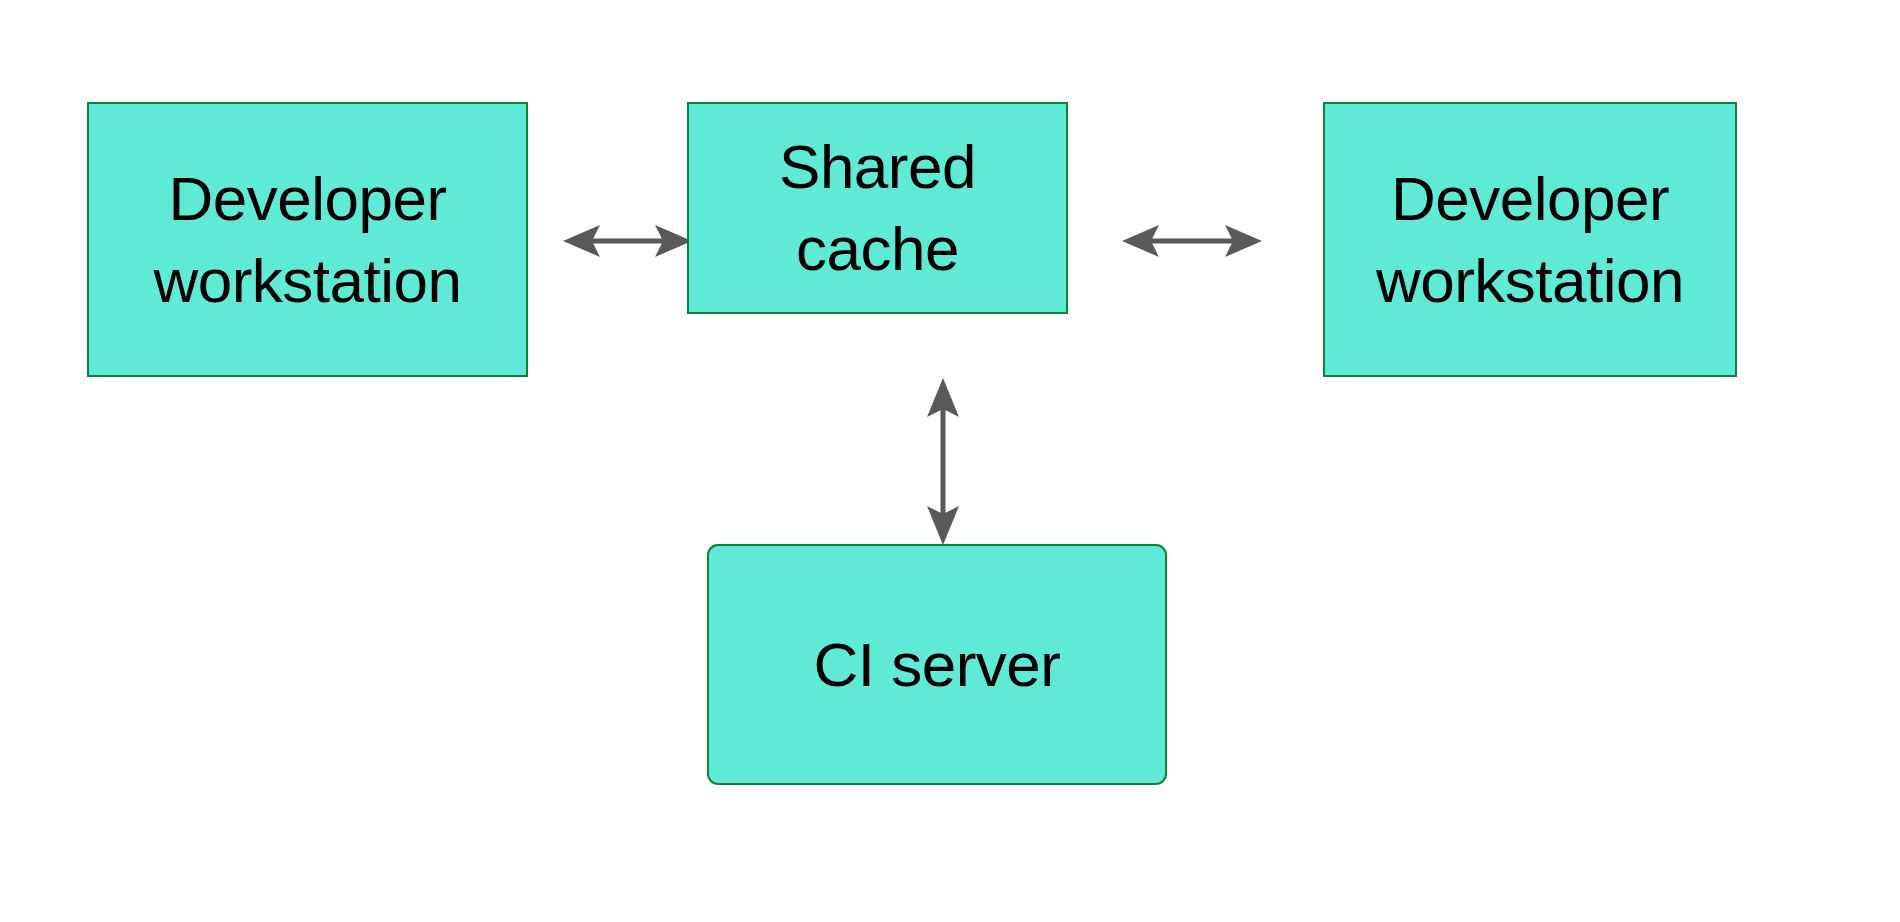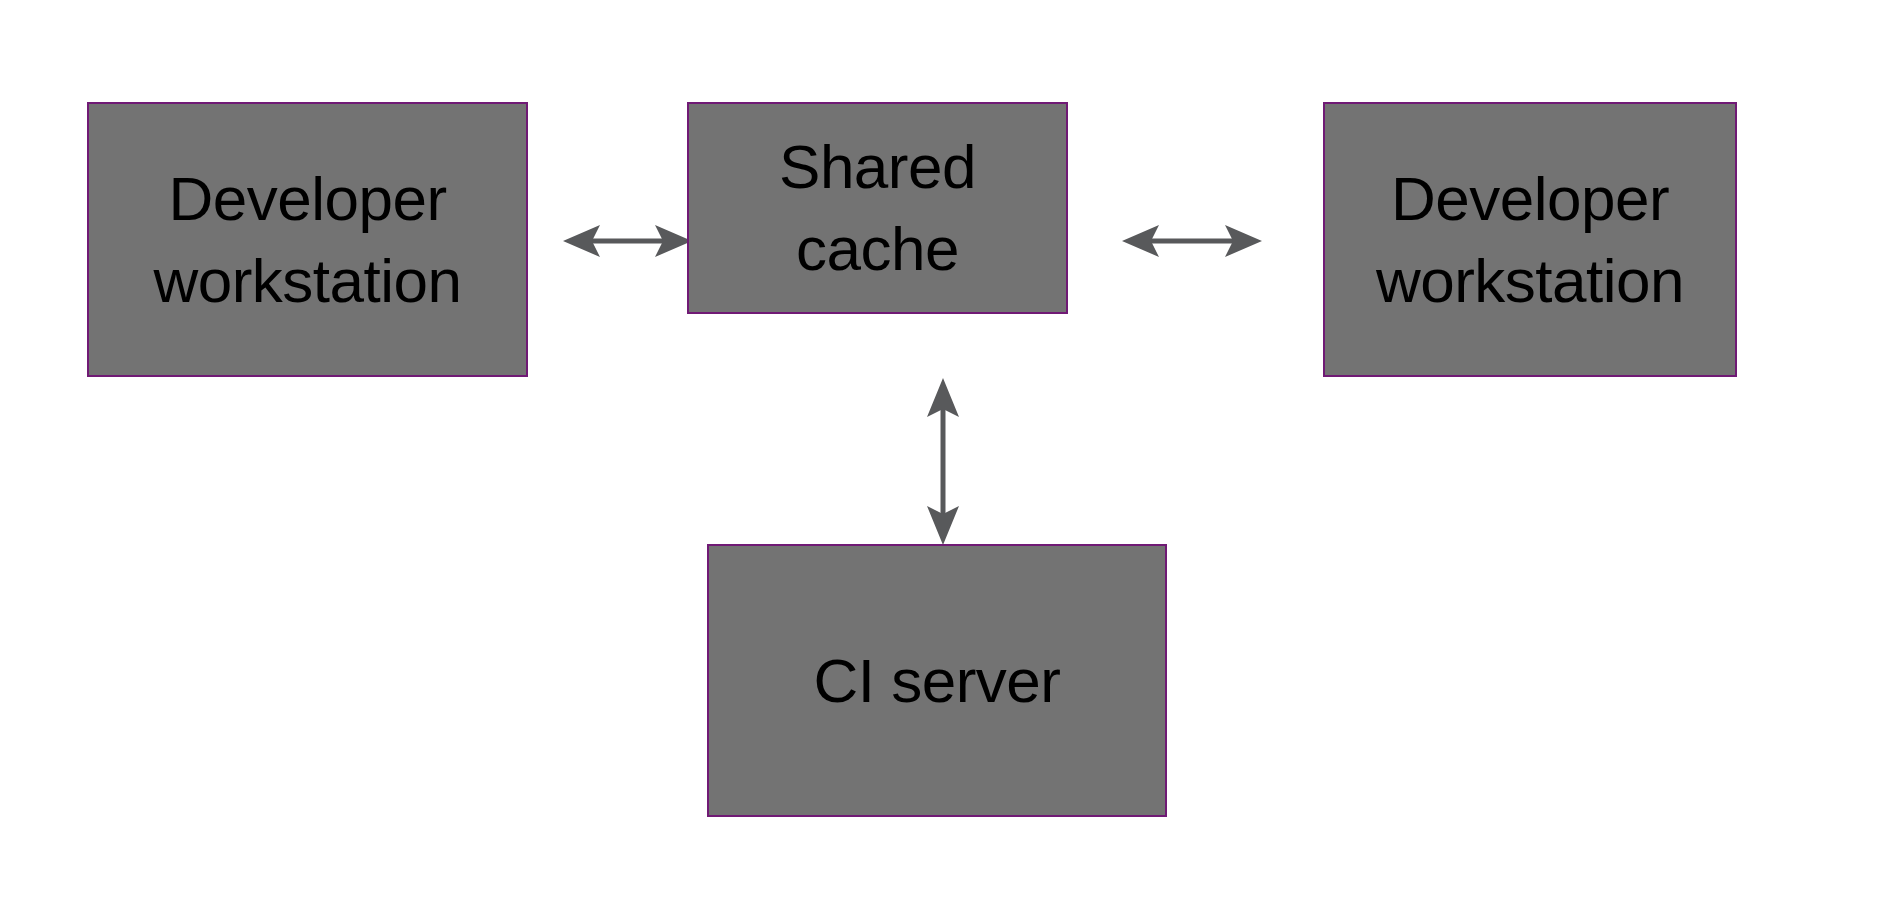--- a/index.html
+++ b/index.html
@@ -22,22 +22,22 @@
   #diagram-svg {
     position: absolute;
     top: 0;
     left: 0;
     width: 1900px;
     height: 922px;
   }
   .node-box {
     position: absolute;
     box-sizing: border-box;
-    background: #737373;
-    border: 2px solid #701a75;
+    background: #5eead4;
+    border: 2px solid #15803d;
     display: flex;
     align-items: center;
     justify-content: center;
   }
   .node-label {
     font-family: "Liberation Sans", sans-serif;
     font-size: 62px;
     line-height: 1.32;
     font-weight: 400;
     color: #000000;
@@ -82,17 +82,17 @@
   <div class="node-box" style="left:687px; top:102px; width:381px; height:212px;">
     <div class="node-label">Shared
 cache</div>
   </div>
 
   <div class="node-box" style="left:1323px; top:102px; width:414px; height:275px;">
     <div class="node-label">Developer
 workstation</div>
   </div>
 
-  <div class="node-box" style="left:707px; top:544px; width:460px; height:273px;">
+  <div class="node-box" style="left:707px; top:544px; width:460px; height:241px;border-radius:11px;">
     <div class="node-label">CI server</div>
   </div>
 
 </div>
 
 </body></html>

